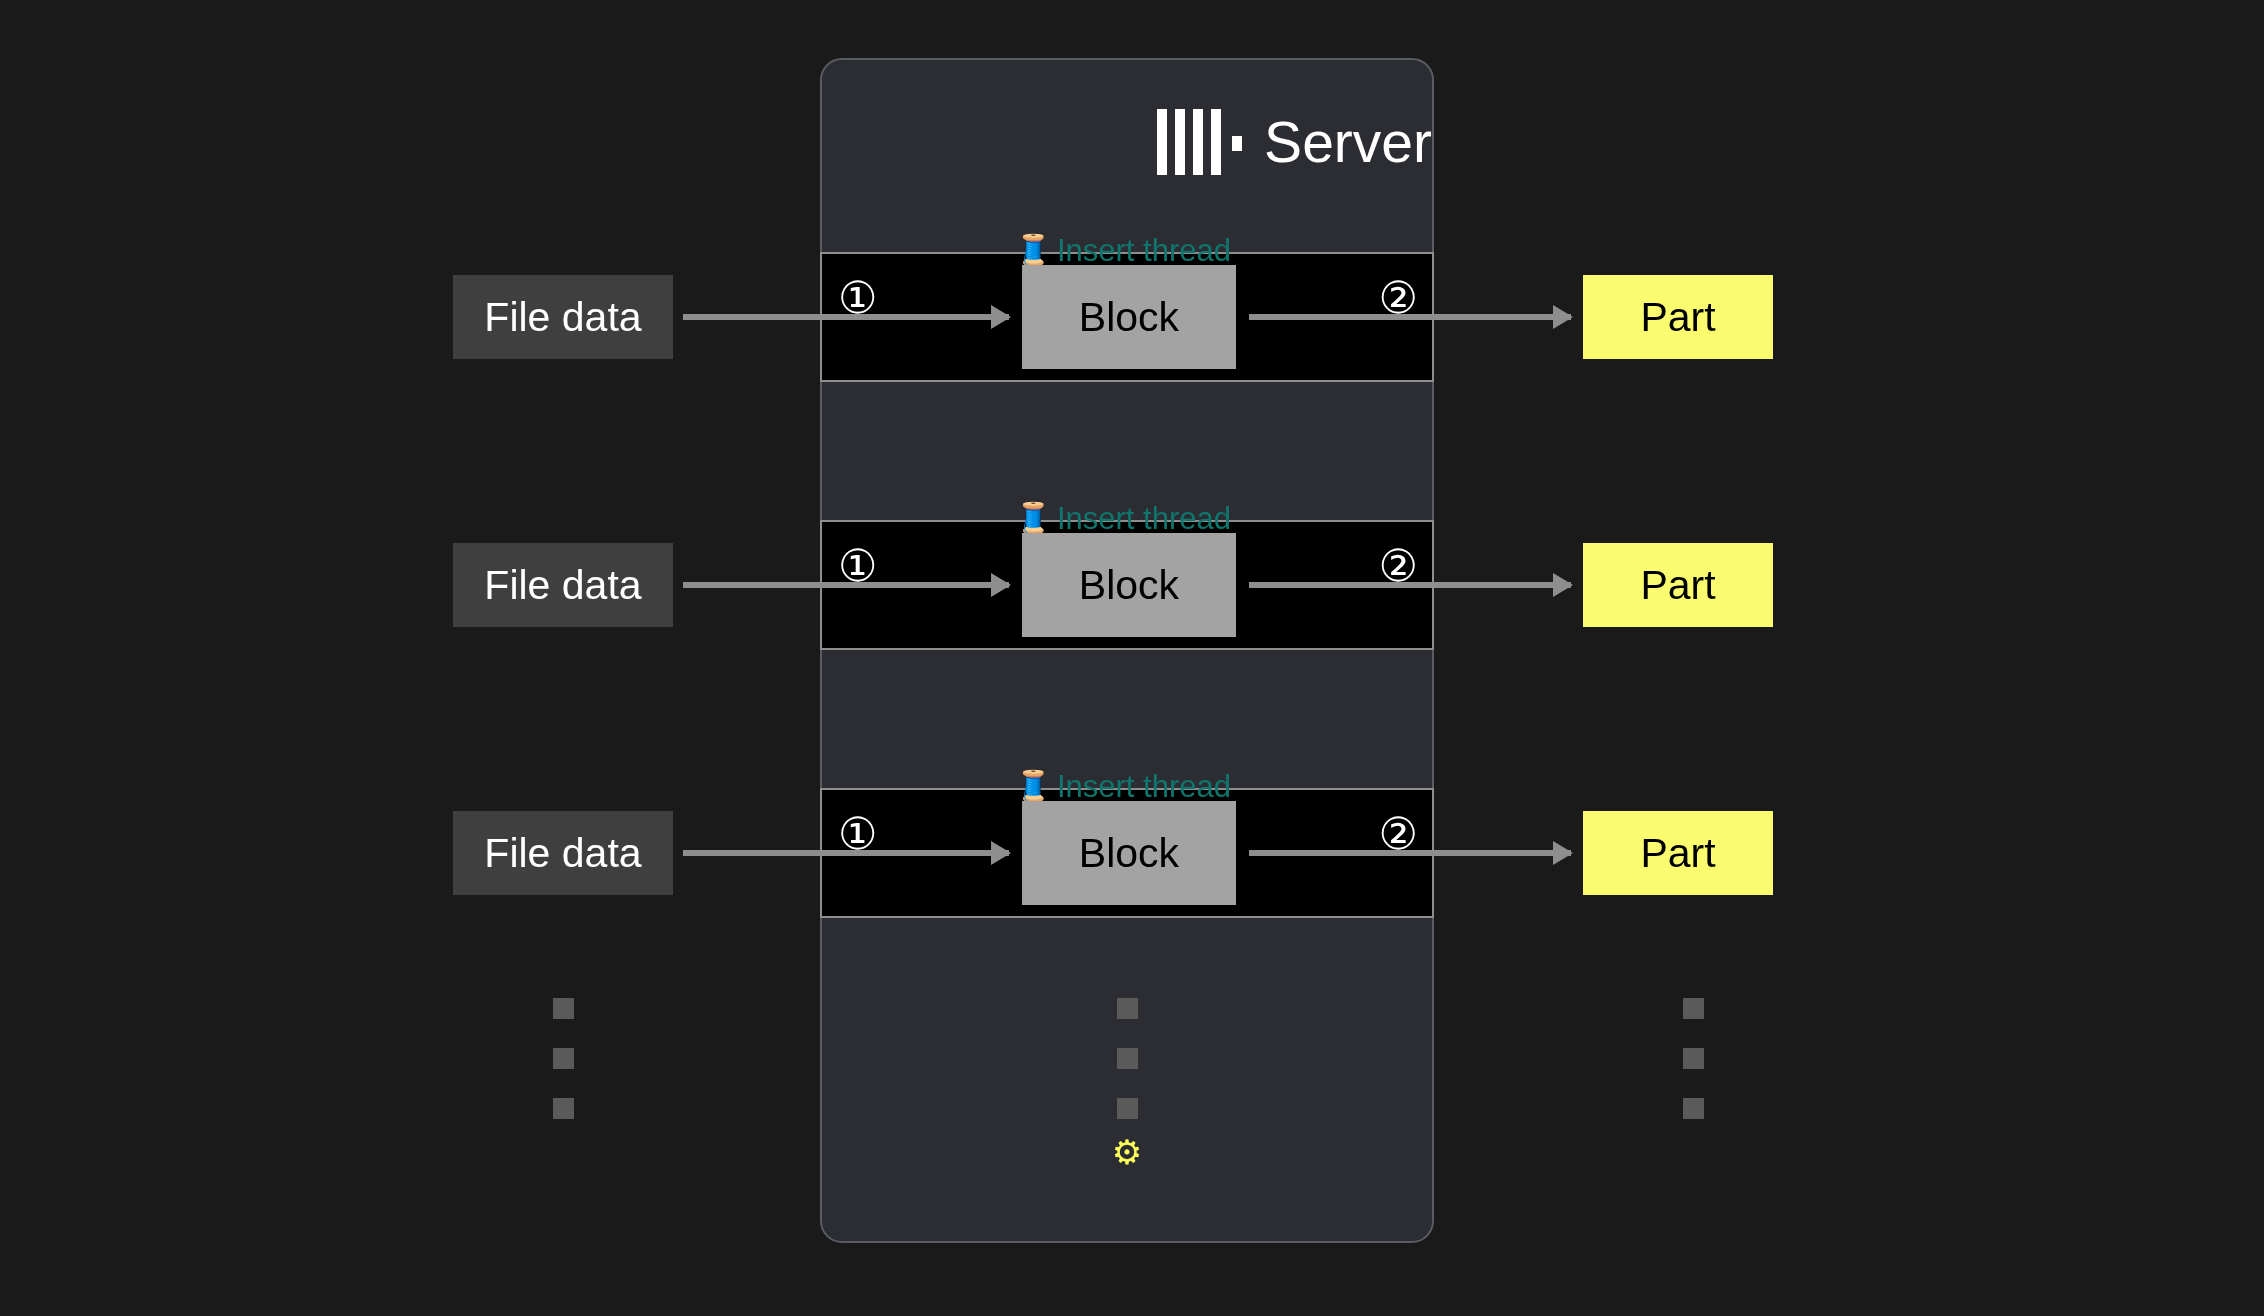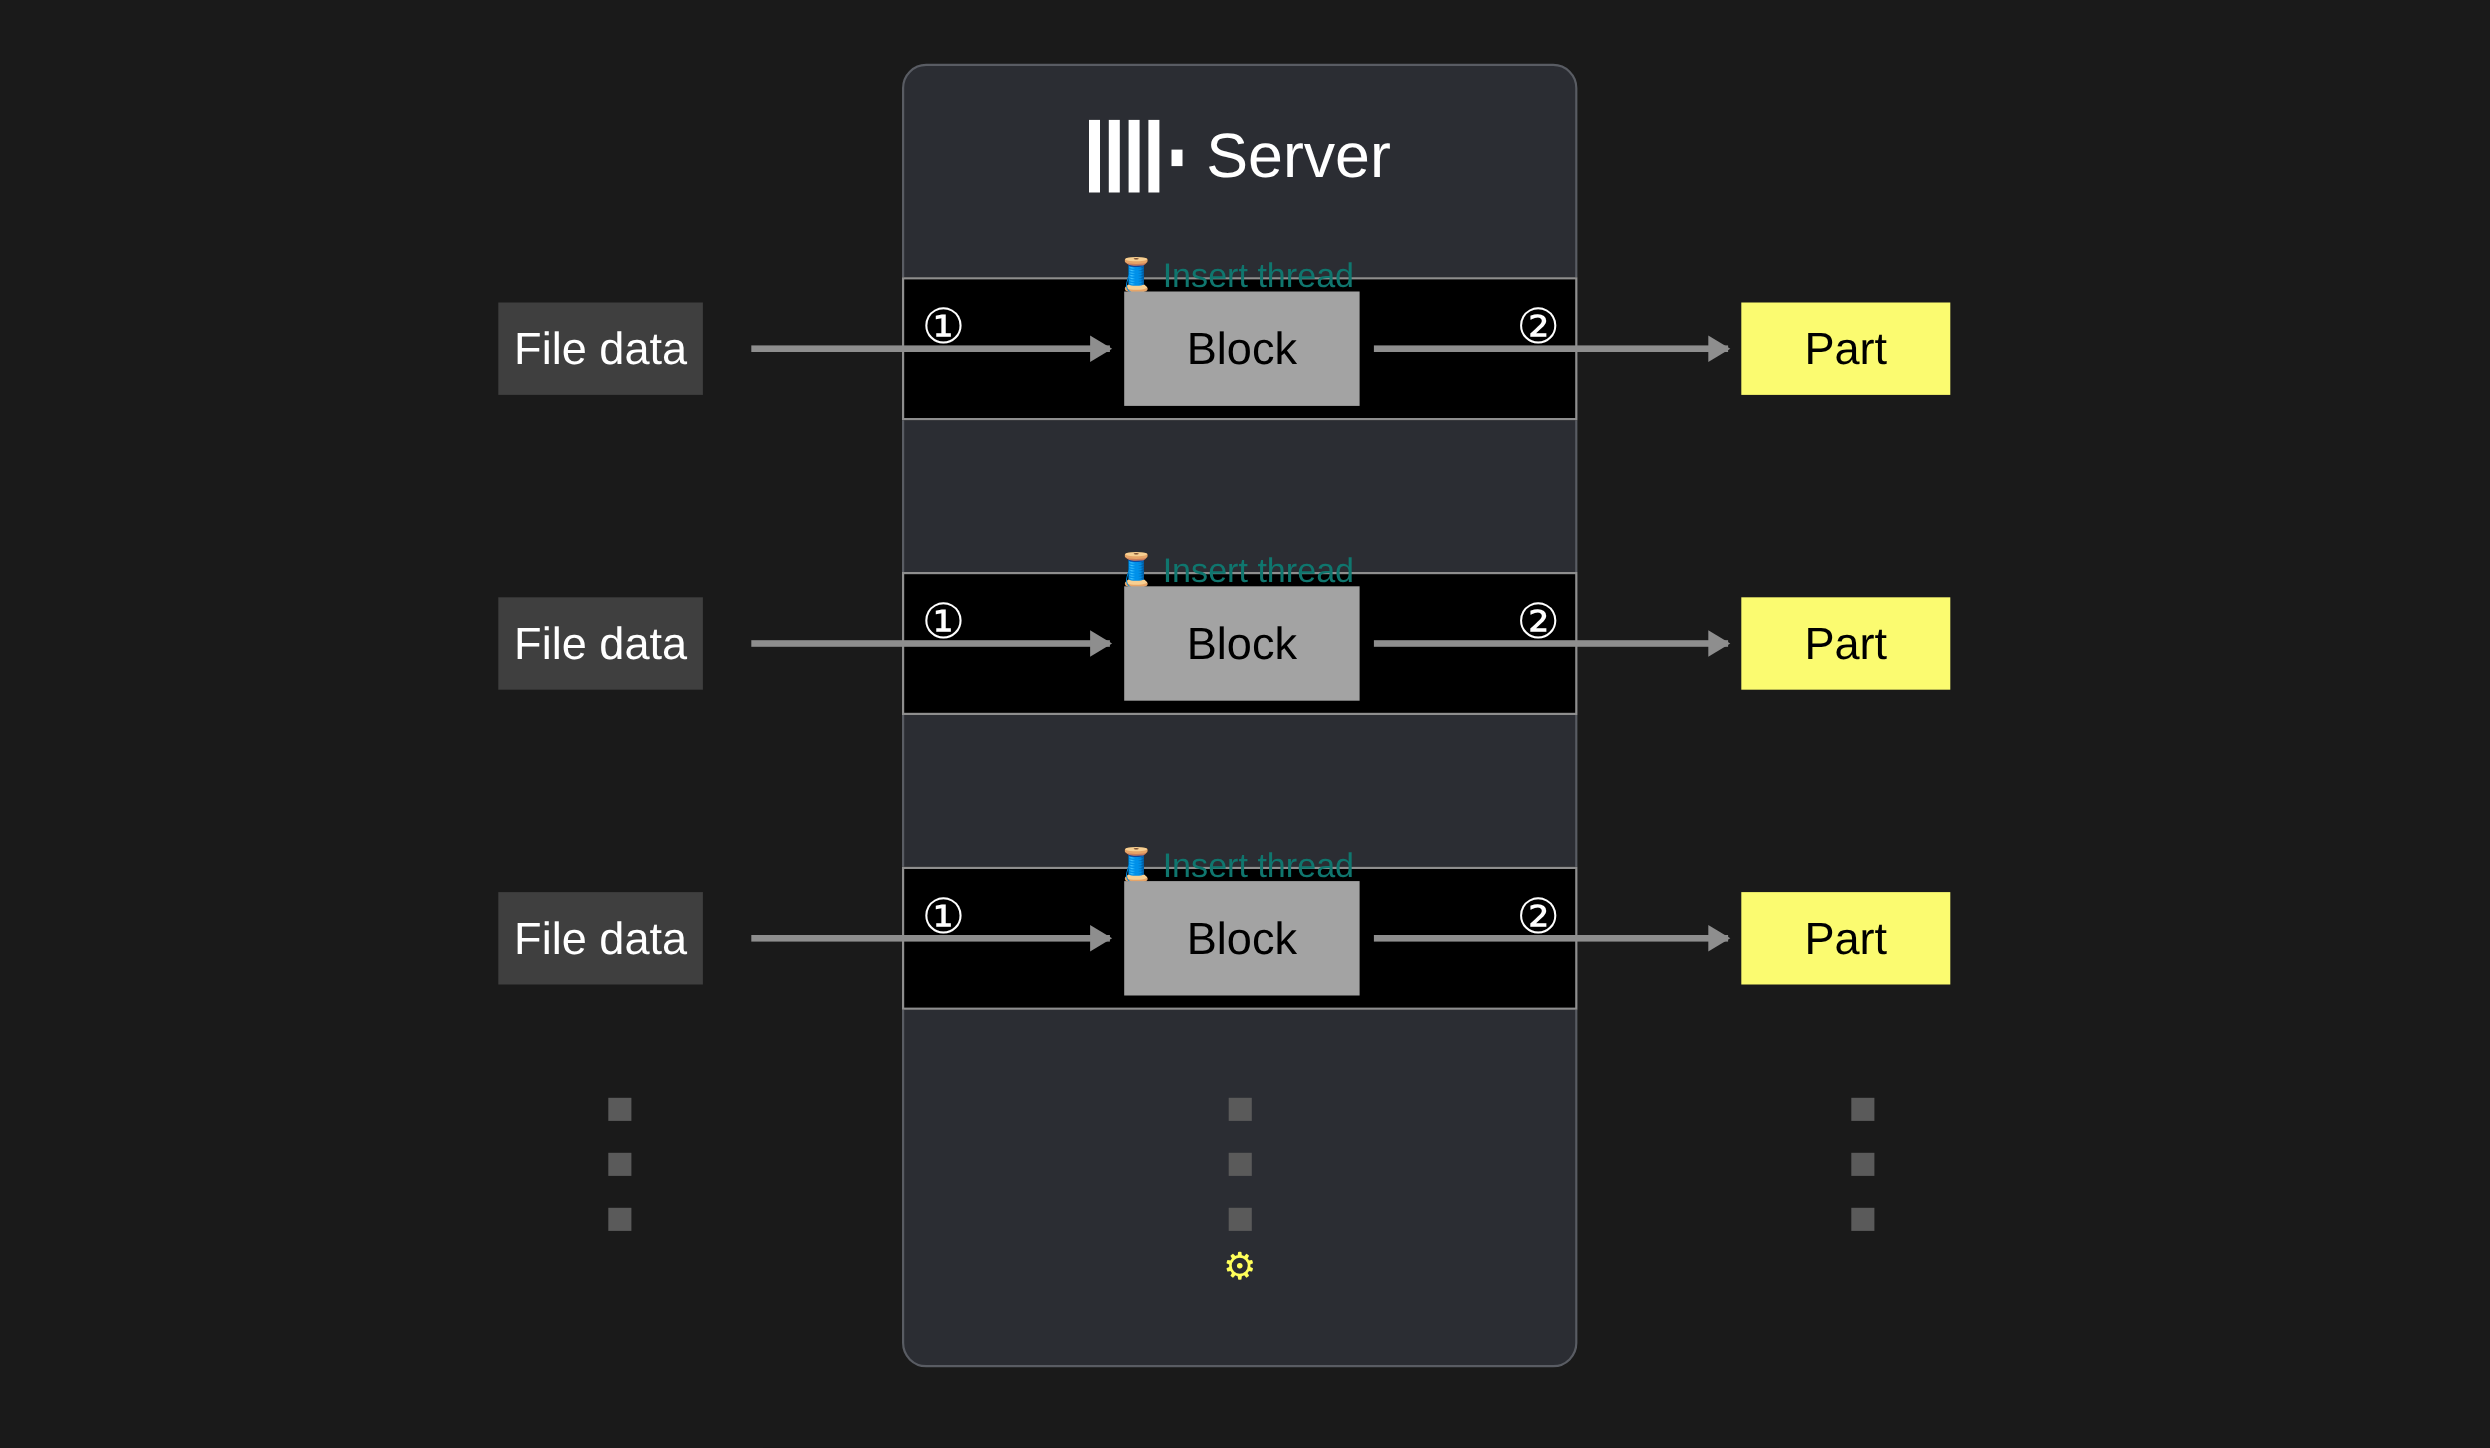--- a/index.html
+++ b/index.html
@@ -35,21 +35,21 @@
   }
 
   .server-header {
     position: absolute;
     left: 0;
     top: 34px;
     width: 100%;
     height: 96px;
     display: flex;
     align-items: center;
-    justify-content: center;
+    justify-content: flex-end;
     gap: 22px;
   }
 
   .ch-logo {
     display: flex;
     align-items: flex-start;
     gap: 8px;
     height: 66px;
   }
   .ch-logo .bar {
@@ -131,21 +131,21 @@
     align-items: center;
     justify-content: center;
     box-sizing: border-box;
     font-size: 41px;
     line-height: 1;
     white-space: nowrap;
   }
 
   .node.filedata {
     left: 453px;
-    width: 186px;
+    width: 220px;
     height: 84px;
     background: #3f3f3f;
     color: #ffffff;
   }
   .node.block {
     left: 1022px;
     width: 214px;
     height: 104px;
     background: #a3a3a3;
     color: #000000;

